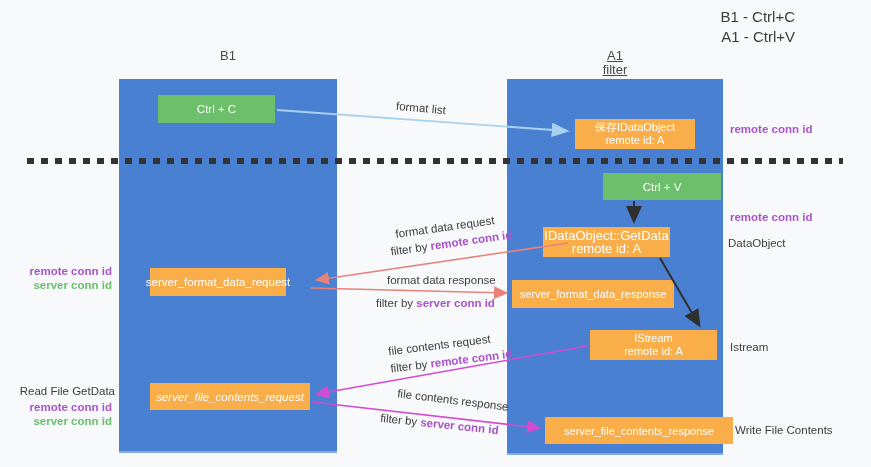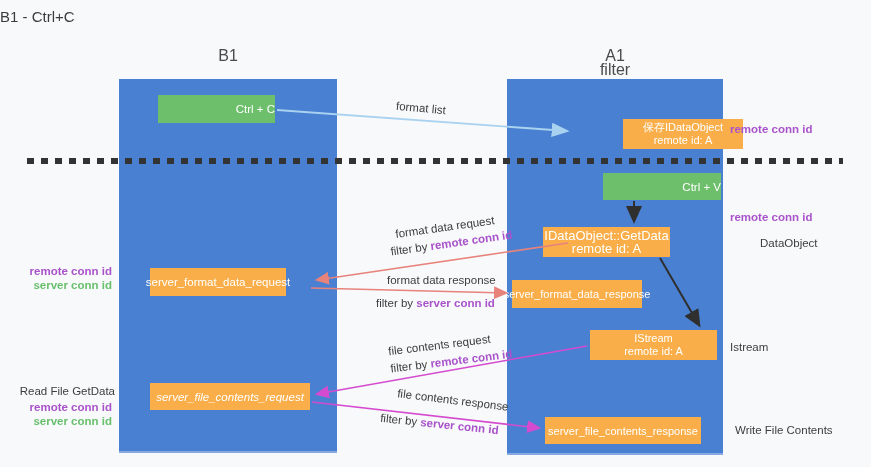--- a/index.html
+++ b/index.html
@@ -4,35 +4,35 @@
 <style>
   html,body{margin:0;padding:0;background:#f8f9fa;}
   #canvas{
     position:relative;width:871px;height:467px;overflow:hidden;
     background:#f8f9fa;
     font-family:"Liberation Sans", sans-serif;
     color:#3d3d3d;
   }
   .abs{position:absolute;}
   .title{
-    left:0;top:7px;width:787px;text-align:left;
+    left:8px;top:7px;width:787px;text-align:right;
     font-size:15px;line-height:20px;color:#3c3c3c;
   }
   .lane-header{
-    text-align:center;font-size:16px;line-height:14px;color:#4a4a4a;top:49px;
+    text-align:center;font-size:13px;line-height:14px;color:#4a4a4a;top:49px;
   }
   .lane{
     top:79px;background:#4a80d2;border-bottom:2px solid #85a9e0;
   }
   .box{
     display:flex;flex-direction:column;align-items:center;justify-content:center;
     color:#fff;font-size:11.5px;line-height:14px;text-align:center;
     box-sizing:border-box;
   }
-  .box.green{background:#6dbf6c;align-items:flex-end;}
+  .box.green{background:#6dbf6c;}
   .box.orange{background:#f9ae49;}
   .flow-label{
     font-size:11.5px;color:#3d3d3d;white-space:nowrap;
   }
   .bold-purple{color:#a953cb;font-weight:bold;}
   .bold-green{color:#68c06e;font-weight:bold;}
   .side-label{font-size:11.5px;white-space:nowrap;}
   .side-left{width:110px;text-align:right;}
   .dashed-line{
     left:27px;top:158px;width:816px;height:6px;
@@ -42,71 +42,72 @@
   .z1{z-index:1}.z3{z-index:3}.z5{z-index:5}
   #arrow-layer{position:absolute;left:0;top:0;z-index:4;pointer-events:none;}
 </style>
 </head>
 <body>
 
 <div id="canvas">
 
   <div class="abs title">
     <div>B1 - Ctrl+C</div>
+    <div>A1 - Ctrl+V</div>
   </div>
 
   <div class="abs lane-header" style="left:119px;width:218px;">
     <span style="display:block">B1</span>
   </div>
-  <div class="abs lane-header" style="left:507px;width:216px;">
+  <div class="abs lane-header" style="left:507px;width:216px;text-decoration:underline;">
     <span style="display:block">A1</span>
     <span style="display:block">filter</span>
   </div>
 
   <div class="abs lane z1" style="left:119px;width:218px;height:372px;"></div>
   <div class="abs lane z1" style="left:507px;width:216px;height:374px;"></div>
 
   <div class="abs dashed-line"></div>
 
   <div class="abs box green z3" style="left:158px;top:95px;width:117px;height:28px;">
     <span>Ctrl + C</span>
   </div>
 
-  <div class="abs box orange z3" style="left:575px;top:119px;width:120px;height:30px;font-size:11px;line-height:13px;margin-left:48px;">
+  <div class="abs box orange z3" style="left:575px;top:119px;width:120px;height:30px;font-size:11px;line-height:13px;">
     <span>保存IDataObject</span>
     <span>remote id: A</span>
   </div>
 
   <div class="abs box green z3" style="left:575px;top:173px;width:118px;height:27px;margin-left:28px;">
     <span>Ctrl + V</span>
   </div>
 
   <div class="abs box orange z3" style="left:543px;top:227px;width:127px;height:30px;font-size:13px;line-height:13px;">
     <span>IDataObject::GetData</span>
     <span>remote id: A</span>
   </div>
 
   <div class="abs box orange z3" style="left:150px;top:268px;width:136px;height:28px;">
     <span>server_format_data_request</span>
   </div>
 
-  <div class="abs box orange z3" style="left:512px;top:280px;width:130px;height:28px;font-size:11px;">
+  <div class="abs box orange z3" style="left:512px;top:280px;width:162px;height:28px;font-size:11px;">
     <span>server_format_data_response</span>
   </div>
 
   <div class="abs box orange z3" style="left:590px;top:330px;width:127px;height:30px;font-size:11px;line-height:13px;">
     <span>IStream</span>
     <span>remote id: A</span>
   </div>
 
   <div class="abs box orange z3" style="left:150px;top:383px;width:160px;height:27px;font-style:italic;">
     <span>server_file_contents_request</span>
   </div>
 
-  <div class="abs box orange z3" style="left:545px;top:417px;width:156px;height:27px;font-size:11px;">
+  <div class="abs box orange z3" style="left:545px;top:417px;width:188px;height:27px;font-size:11px;">
     <span>server_file_contents_response</span>
   </div>
 
   <div class="abs flow-label z5" style="left:396px;top:102px;transform:rotate(5deg);">format list</div>
 
   <div class="abs flow-label z5" style="left:395px;top:221px;transform:rotate(-8deg);">format data request</div>
   <div class="abs flow-label z5" style="left:390px;top:237px;transform:rotate(-8deg);">
     <span>filter by</span>
     <span class="bold-purple">remote conn id</span>
   </div>
@@ -124,21 +125,21 @@
   </div>
 
   <div class="abs flow-label z5" style="left:397px;top:394px;transform:rotate(7deg);">file contents response</div>
   <div class="abs flow-label z5" style="left:380px;top:418px;transform:rotate(6deg);">
     <span>filter by</span>
     <span class="bold-purple">server conn id</span>
   </div>
 
   <div class="abs side-label bold-purple z5" style="left:730px;top:123px;">remote conn id</div>
   <div class="abs side-label bold-purple z5" style="left:730px;top:211px;">remote conn id</div>
-  <div class="abs side-label z5" style="left:760px;top:237px;text-align:center;">DataObject</div>
+  <div class="abs side-label z5" style="left:728px;top:237px;text-align:center;">DataObject</div>
   <div class="abs side-label z5" style="left:730px;top:341px;">Istream</div>
   <div class="abs side-label z5" style="left:735px;top:424px;">Write File Contents</div>
 
   <div class="abs side-label side-left bold-purple z5" style="left:2px;top:265px;">remote conn id</div>
   <div class="abs side-label side-left bold-green z5" style="left:2px;top:279px;">server conn id</div>
   <div class="abs side-label side-left z5" style="left:5px;top:385px;">Read File GetData</div>
   <div class="abs side-label side-left bold-purple z5" style="left:2px;top:401px;">remote conn id</div>
   <div class="abs side-label side-left bold-green z5" style="left:2px;top:415px;">server conn id</div>
 
   <svg id="arrow-layer" width="871" height="467" viewBox="0 0 871 467">

